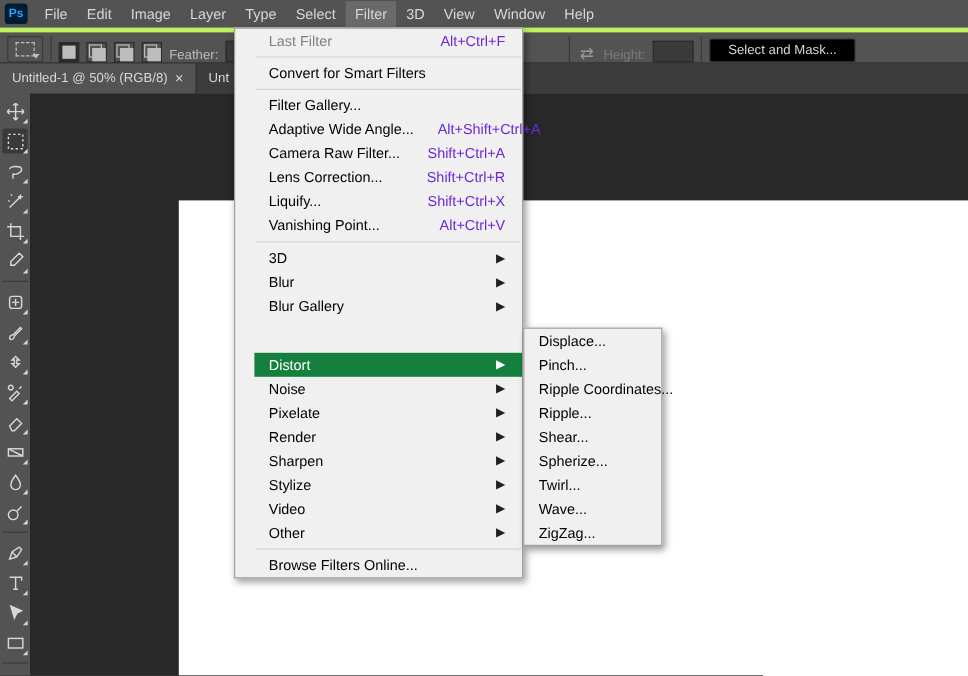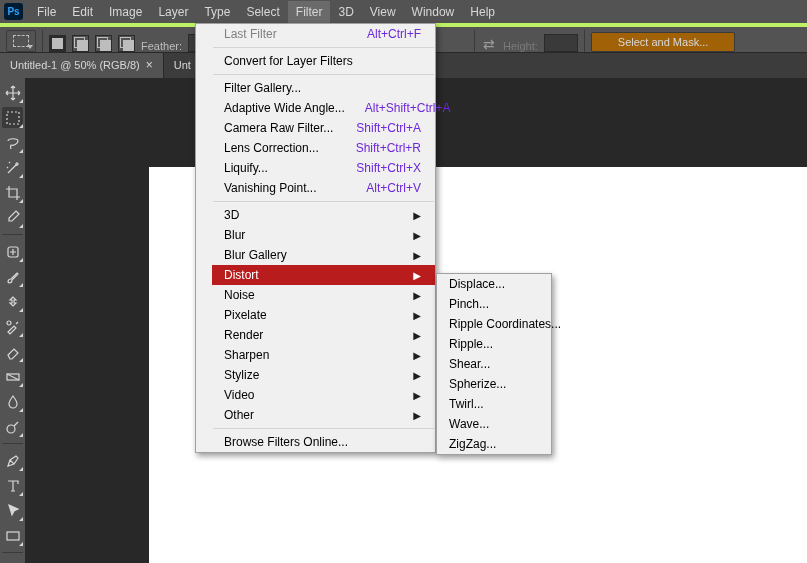--- a/index.html
+++ b/index.html
@@ -19,42 +19,42 @@
   .sq { width: 17px; height: 17px; border: 1px solid #2a2a2a; display: flex; align-items: center; justify-content: center; }
   .sq.filled { background: #2c2c2c; }
   .sq .innerfill { width: 11px; height: 11px; background: #bdbdbd; }
   .sq .overlap { position: relative; width: 14px; height: 14px; }
   .sq .overlap::before, .sq .overlap::after { content: ""; position: absolute; width: 9px; height: 9px; border: 1px solid #bdbdbd; }
   .sq .overlap::before { left: 0; top: 0; }
   .sq .overlap::after { right: 0; bottom: 0; background: #bdbdbd; }
   .px-box { width: 34px; height: 18px; background: #3a3a3a; border: 1px solid #2a2a2a; color: #d7d7d7; font-size: 11px; display: flex; align-items: center; justify-content: center; }
   .sep { width: 1px; height: 22px; background: #3a3a3a; }
   .swap-ic { width: 16px; height: 16px; display: flex; align-items: center; justify-content: center; color: #9a9a9a; font-size: 14px; }
-  .btn { background: #a16207; border: 1px solid #3a3a3a; color: #d7d7d7; font-size: 11px; padding: 3px 26px; border-radius: 2px; }
+  .btn { background: #000000; border: 1px solid #3a3a3a; color: #d7d7d7; font-size: 11px; padding: 3px 15px; border-radius: 2px; }
   .disabled { color: #7a7a7a; }
 
   .tabs { height: 25px; background: #3c3c3c; display: flex; align-items: stretch; font-size: 11px; }
   .tab { padding: 5px 10px 6px 10px; color: #d7d7d7; background: #535353; border-right: 1px solid #282828; display: flex; align-items: center; gap: 6px; }
   .tab .x { font-size: 12px; color: #d7d7d7; }
 
   .toolbar { position: absolute; left: 0; top: 78px; width: 25px; background: #535353; display: flex; flex-direction: column; align-items: center; gap: 4px; padding-top: 4px; }
   .tbtn { width: 21px; height: 21px; display: flex; align-items: center; justify-content: center; color: #d7d7d7; border-radius: 2px; position: relative; }
   .tbtn.active { background: #3a3a3a; }
   .tbtn svg { width: 16px; height: 16px; stroke: #d7d7d7; fill: none; stroke-width: 1.2; }
   .tbtn .tri { position: absolute; right: 0; bottom: 0; width: 0; height: 0; border-right: 4px solid #d7d7d7; border-top: 4px solid transparent; }
   .tb-sep { width: 21px; height: 1px; background: #3a3a3a; margin: 2px 0; }
 
   .canvas-wrap { position: absolute; left: 25px; top: 78px; right: 0; bottom: 0; background: #282828; }
   .canvas { position: absolute; left: 124px; top: 89px; right: 0; bottom: 0; background: #fff; }
 
   .menu { position: absolute; background: #f0f0f0; border: 1px solid #a0a0a0; box-shadow: 2px 3px 6px rgba(0,0,0,.4); font-size: 12px; color: #000; }
   .menu-item { height: 20px; display: flex; align-items: center; padding: 0 22px 0 12px; justify-content: space-between; gap: 20px; cursor: default; white-space: nowrap; }
   .menu-item.disabled { color: #808080; }
   .menu-item .shortcut { color: #6d28d9; font-size: 12px; }
-  .menu-item.highlight { background: #b91c1c; color: #fff; }
+  .menu-item.highlight { background: #15803d; color: #fff; margin-top: 29px; }
   .menu-item.highlight .arrow { color: #fff; }
   .menu-sep { height: 1px; background: #d4d4d4; margin: 3px 1px; }
   .arrow { font-size: 10px; color: #202020; }
   #filter-menu { left: 195px; top: 23px; width: 241px; padding-left: 16px; }
   #filter-menu .menu-item { padding: 0 14px 0 12px; }
   #distort-sub { left: 436px; top: 273px; width: 116px; }
 </style>
 </head>
 <body>
 
@@ -245,21 +245,21 @@
       </div>
     </div>
 
   <div class="menu" id="filter-menu">
       <div class="menu-item disabled">
         <span>Last Filter</span>
         <span class="shortcut">Alt+Ctrl+F</span>
       </div>
       <div class="menu-sep"></div>
       <div class="menu-item">
-        <span>Convert for Layer Filters</span>
+        <span>Convert for Smart Filters</span>
       </div>
       <div class="menu-sep"></div>
       <div class="menu-item">
         <span>Filter Gallery...</span>
       </div>
       <div class="menu-item">
         <span>Adaptive Wide Angle...</span>
         <span class="shortcut">Alt+Shift+Ctrl+A</span>
       </div>
       <div class="menu-item">

